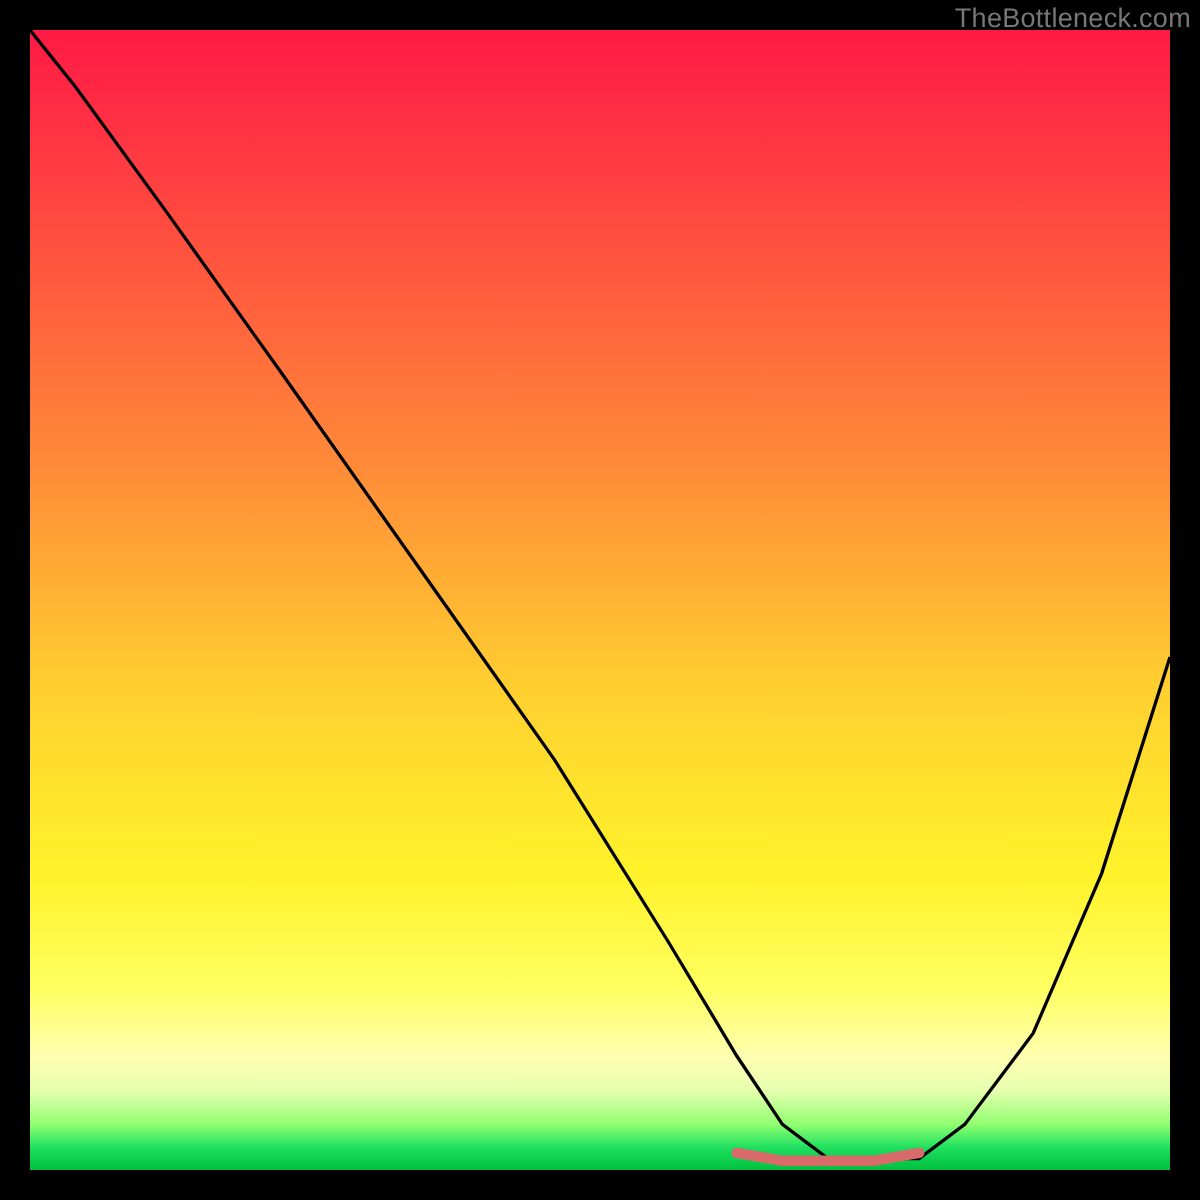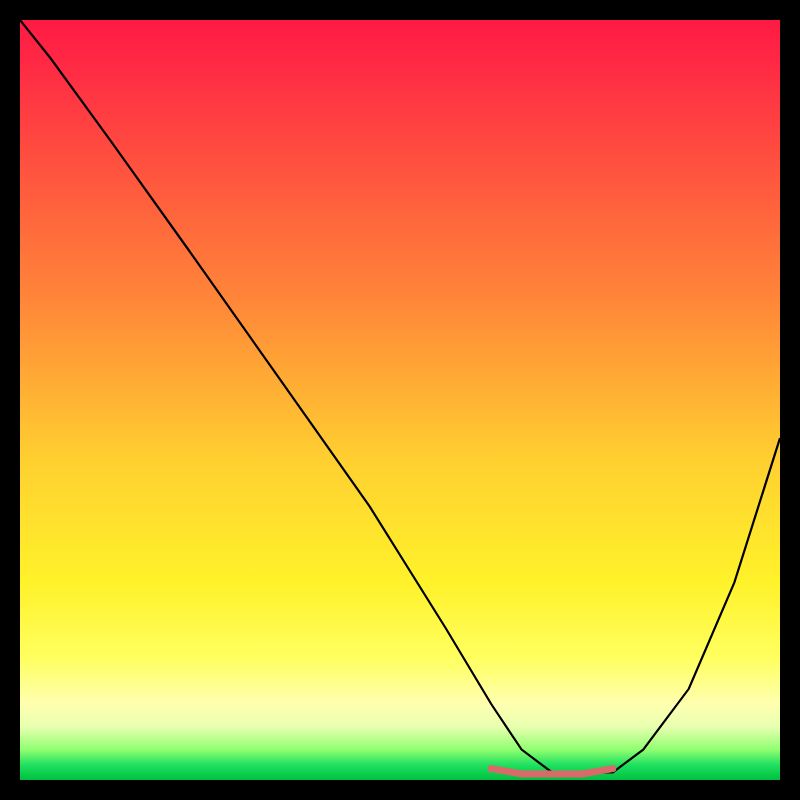--- a/index.html
+++ b/index.html
@@ -52,20 +52,21 @@
     font-size: 18px;
     font-family: Arial, Helvetica, sans-serif;
     letter-spacing: 0.2px;
   }
 </style>
 </head>
 <body>
 
 <div class="frame">
 
+  <div class="watermark">TheBottleneck.com</div>
 
   <div class="plot">
     <svg class="curve-svg" viewBox="0 0 760 760" preserveAspectRatio="none">
       <path fill="none" stroke-width="2.2" d="M0.0 0.0 L30.4 38.0 L91.2 121.6 L167.2 228.0 L258.4 357.2 L349.6 486.4 L425.6 608.0 L471.2 684.0 L501.6 729.6 L532.0 752.4 L562.4 752.4 L592.8 752.4 L623.2 729.6 L668.8 668.8 L714.4 562.4 L760.0 418.0" stroke="#000000"></path>
       <path fill="none" stroke-width="7" stroke-linecap="round" d="M471.2 748.6 L501.6 753.9 L532.0 753.9 L562.4 753.9 L592.8 748.6" stroke="#d86a6a"></path>
     </svg>
   </div>
 </div>
 
 </body></html>

